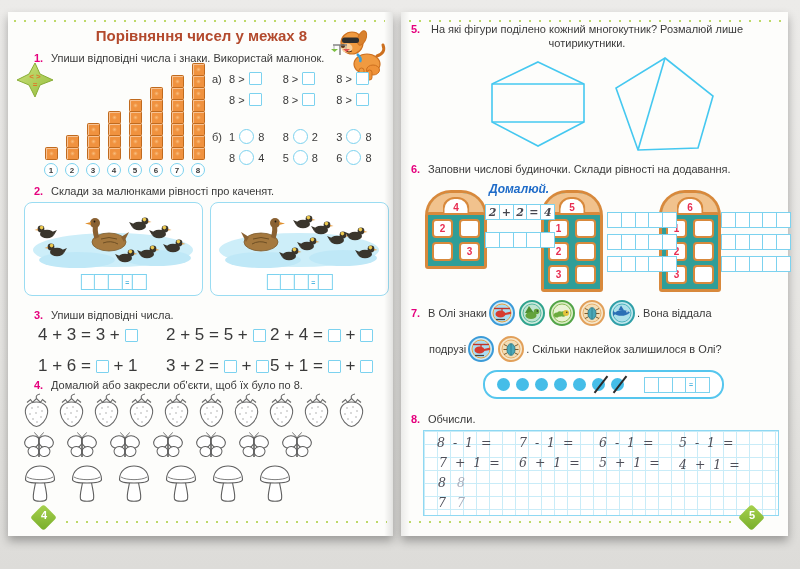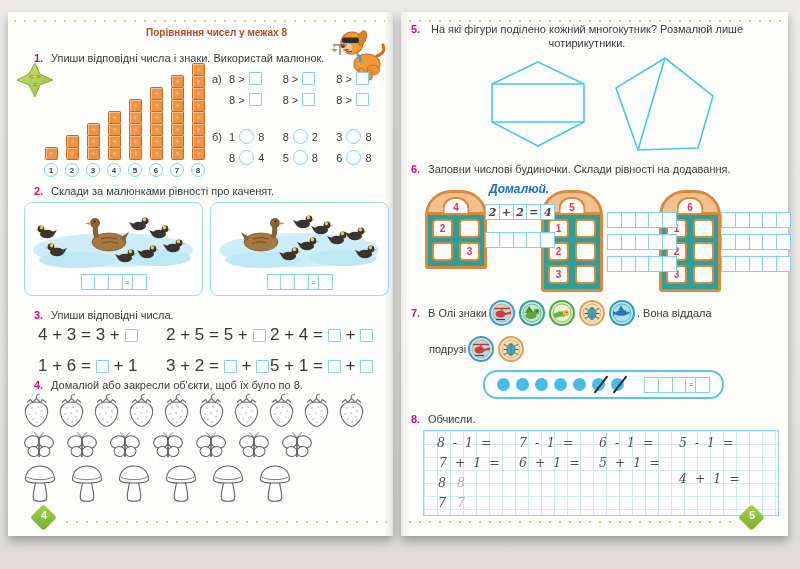--- a/index.html
+++ b/index.html
@@ -6,21 +6,21 @@
   body{width:800px;height:569px;background:linear-gradient(180deg,#ecebe9 0%,#e6e5e2 60%,#dddcd9 100%);
        font-family:"Liberation Sans",sans-serif;position:relative;overflow:hidden;}
   .page{position:absolute;top:12px;height:524px;background:#fdfdfb;box-shadow:0 5px 9px rgba(0,0,0,.30);}
   #left-page{left:8px;width:385px;}
   #right-page{left:401px;width:387px;}
   #left-page::after{content:"";position:absolute;top:0;right:0;width:9px;height:100%;
       background:linear-gradient(to right,rgba(0,0,0,0),rgba(0,0,0,.10));}
   #right-page::before{content:"";position:absolute;top:0;left:0;width:9px;height:100%;
       background:linear-gradient(to left,rgba(0,0,0,0),rgba(0,0,0,.07));}
   .dotline{position:absolute;height:2px;background:repeating-linear-gradient(90deg,#bdd968 0 2px,transparent 2px 10px);}
-  .title{position:absolute;top:15px;left:16px;width:100%;text-align:center;font-size:10px;font-weight:bold;color:#b34a2d;}
+  .title{position:absolute;top:15px;left:1px;width:100%;text-align:center;font-size:15px;font-weight:bold;color:#b34a2d;}
   .taskhead{position:absolute;display:flex;font-size:11px;color:#3a3a3a;line-height:14px;}
   .tasknum{color:#e5007d;font-weight:bold;width:17px;flex:0 0 17px;}
   .tasktext{flex:1;}
   
   .box{display:inline-block;width:11px;height:11px;border:1.5px solid #7cd2ef;background:#fff;border-radius:1px;vertical-align:-2px;}
   .ccircle{display:inline-block;width:13px;height:13px;border:1.5px solid #7cd2ef;border-radius:50%;background:#fff;vertical-align:-3px;margin:0 4px;}
   
   #cube-stacks{position:absolute;left:36px;top:52px;display:flex;align-items:flex-end;gap:7px;}
   .stack-col{display:flex;flex-direction:column;align-items:center;}
   .cubes{display:flex;flex-direction:column;justify-content:flex-end;}
@@ -882,20 +882,21 @@
               <line x1="9" y1="10" x2="6" y2="8.5"></line>
               <line x1="9" y1="13.5" x2="5.5" y2="13.5"></line>
     <line x1="9" y1="17" x2="6" y2="18.5"></line>
               <line x1="17" y1="10" x2="20" y2="8.5"></line>
     <line x1="17" y1="13.5" x2="20.5" y2="13.5"></line>
               <line x1="17" y1="17" x2="20" y2="18.5"></line>
             </g>
   </svg>
         </span>
       </span>
+    <span>. Скільки наклейок залишилося в Олі?</span>
   </div>
   <div class="pill" style="left:82px;top:358px;">
     <span id="pill-dots" style="display:inline-flex;">
         <span class="dot"></span>
         <span class="dot"></span>
         <span class="dot"></span>
         <span class="dot"></span>
         <span class="dot"></span>
         <span class="dot crossed"></span>
         <span class="dot crossed"></span>
@@ -914,21 +915,21 @@
     <span class="tasktext">Обчисли.</span>
   </div>
   <div id="grid8">
       <span class="gridtext" style="left: 13px; top: 4px;">8 - 1 =</span>
       <span class="gridtext" style="left: 95px; top: 4px;">7 - 1 =</span>
       <span class="gridtext" style="left: 175px; top: 4px;">6 - 1 =</span>
       <span class="gridtext" style="left: 255px; top: 4px;">5 - 1 =</span>
       <span class="gridtext" style="left: 15px; top: 24px;">7 + 1 =</span>
       <span class="gridtext" style="left: 95px; top: 24px;">6 + 1 =</span>
       <span class="gridtext" style="left: 175px; top: 24px;">5 + 1 =</span>
-      <span class="gridtext" style="left: 255px; top: 40px;">4 + 1 =</span>
+      <span class="gridtext" style="left: 255px; top: 26px;">4 + 1 =</span>
       <span class="gridtext" style="left: 14px; top: 44px;">8</span>
       <span class="gridtext trace" style="left: 33px; top: 44px;">8</span>
       <span class="gridtext" style="left: 14px; top: 64px;">7</span>
       <span class="gridtext trace" style="left: 33px; top: 64px;">7</span>
     </div>
 
   <div class="dotline" style="left:8px;right:56px;bottom:13px;"></div>
   <div class="pgdiamond" style="right:20px;bottom:4px;">
     <div class="dm"></div>
       <div class="num">5</div>

